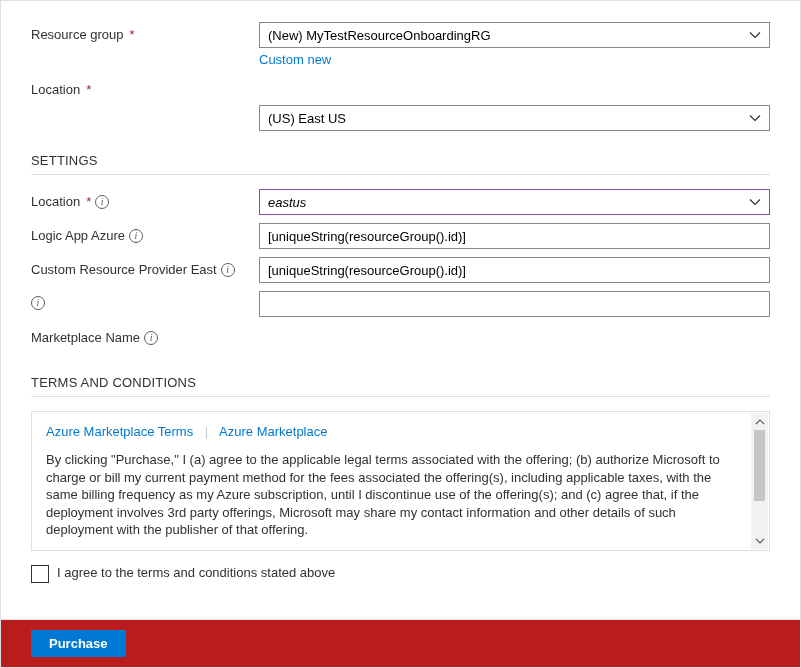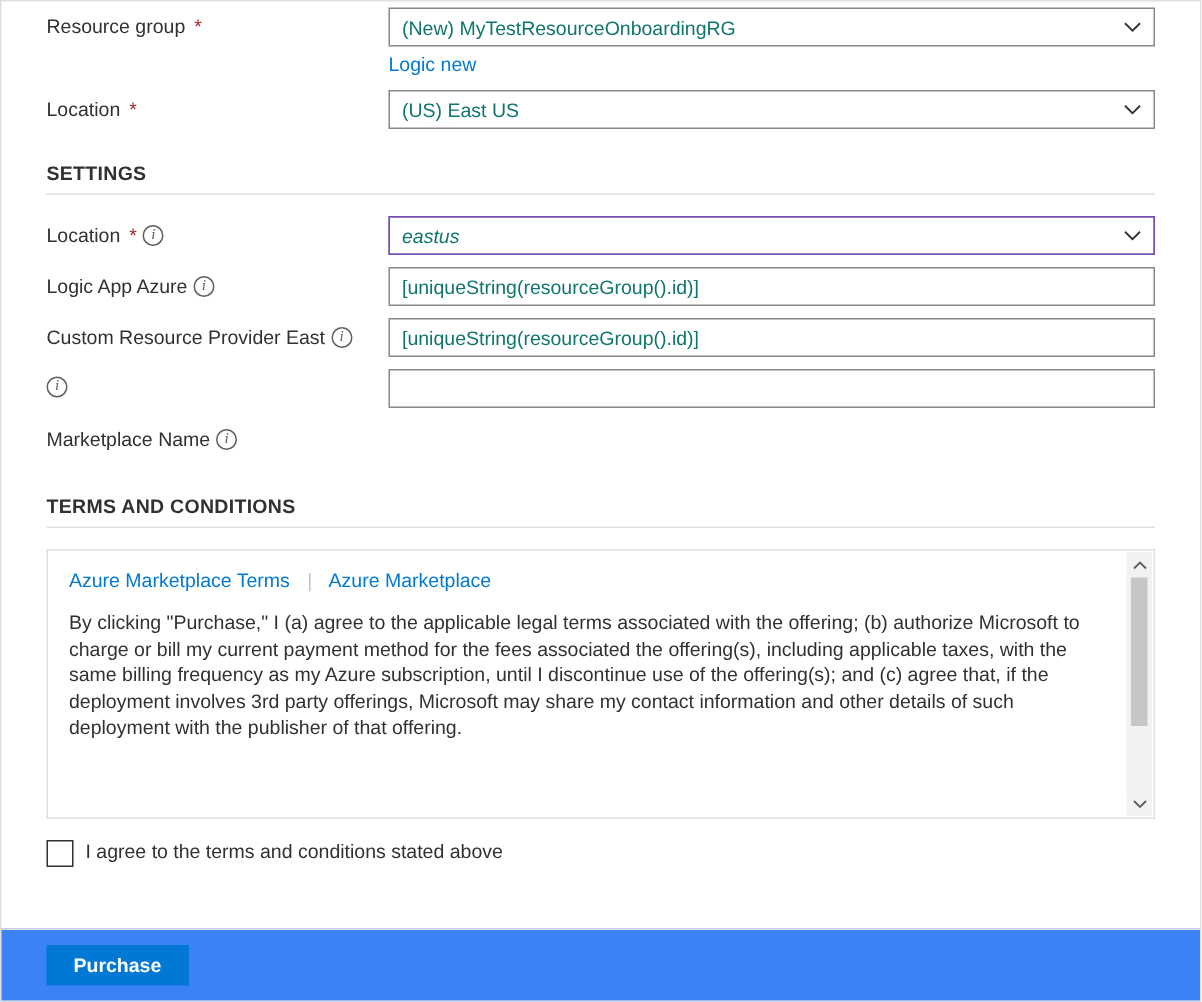--- a/index.html
+++ b/index.html
@@ -8,21 +8,21 @@
     font-family: "Segoe UI", -apple-system, BlinkMacSystemFont, sans-serif;
     font-size: 13px;
     color: #323130;
     background: #fff;
   }
   .panel {
     border: 1px solid #e1dfdd;
     width: 801px;
     height: 668px;
     position: relative;
-    padding: 4px 30px 0 30px;
+    padding: 21px 30px 0 30px;
   }
   .row {
     display: flex;
     align-items: flex-start;
     margin-bottom: 8px;
   }
   .label-col {
     width: 228px;
     padding-top: 5px;
     display: flex;
@@ -47,21 +47,21 @@
     font-style: italic;
     font-family: Georgia, serif;
     cursor: default;
   }
   .select, .text-input {
     width: 100%;
     height: 26px;
     border: 1px solid #8a8886;
     background: #fff;
     font-size: 13px;
-    color: #0f766e;
+    color: #000000;
     font-family: inherit;
     padding: 0 28px 0 8px;
     position: relative;
   }
   .select {
     display: flex;
     align-items: center;
     cursor: pointer;
   }
   .select.highlight {
@@ -81,36 +81,36 @@
     outline: none;
   }
   .link {
     color: #0078d4;
     font-size: 13px;
     cursor: pointer;
     margin-top: 4px;
     display: inline-block;
   }
   .section-head {
-    font-weight: 700;
+    font-weight: 400;
     font-size: 13px;
     margin-top: 22px;
     margin-bottom: 6px;
     letter-spacing: 0.2px;
   }
   hr.sep {
     border: none;
     border-top: 1px solid #e1dfdd;
     margin: 0 0 14px 0;
   }
   .terms-box {
     border: 1px solid #e1dfdd;
     position: relative;
     padding: 12px 24px 12px 14px;
-    height: 180px;
+    height: 140px;
   }
   .terms-links {
     color: #0078d4;
     font-size: 13px;
     margin-bottom: 12px;
   }
   .terms-links .pipe {
     color: #c8c6c4;
     margin: 0 8px;
   }
@@ -151,21 +151,21 @@
     width: 18px; height: 18px;
     border: 1px solid #323130;
     background:#fff;
     cursor: pointer;
   }
   .footer {
     position:absolute;
     left:0; right:0; bottom:0;
     border-top:1px solid #e1dfdd;
     padding: 10px 30px;
-    background:#3b82f6;
+    background:#b91c1c;
   }
   .primary-btn {
     background:#0078d4;
     color:#fff;
     border:none;
     font-size:13px;
     font-weight:600;
     padding: 6px 18px;
     cursor:pointer;
     font-family: inherit;
@@ -183,31 +183,31 @@
     </div>
     <div class="field-col">
       <div class="select" style="position:relative;">
         <span>(New) MyTestResourceOnboardingRG</span>
         <span class="chevron">
           <svg width="12" height="12" viewBox="0 0 12 12">
               <path d="M1 3.5 L6 8.5 L11 3.5" stroke="#323130" stroke-width="1.2" fill="none"></path>
             </svg>
         </span>
       </div>
-      <span class="link">Logic new</span>
+      <span class="link">Custom new</span>
     </div>
   </div>
 
   <div class="row" style="margin-top:10px;">
     <div class="label-col">
       <span>Location</span>
       <span class="req">*</span>
     </div>
     <div class="field-col">
-      <div class="select" style="position:relative;">
+      <div class="select" style="position:relative;margin-top:28px;">
         <span>(US) East US</span>
         <span class="chevron">
           <svg width="12" height="12" viewBox="0 0 12 12">
               <path d="M1 3.5 L6 8.5 L11 3.5" stroke="#323130" stroke-width="1.2" fill="none"></path>
             </svg>
         </span>
       </div>
     </div>
   </div>
 

